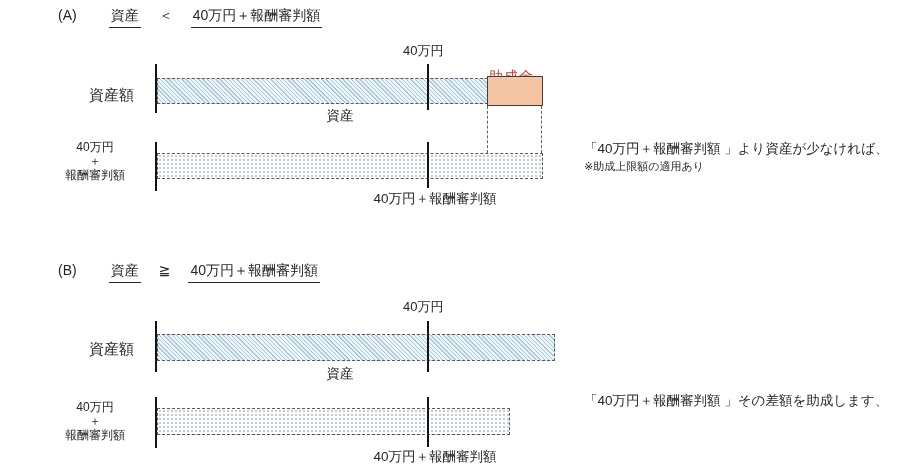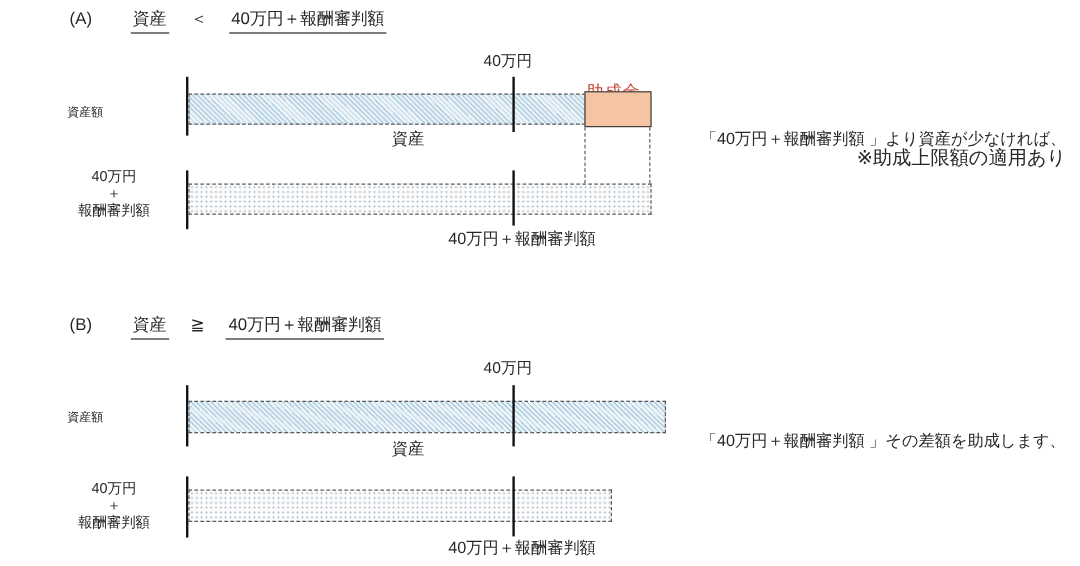--- a/index.html
+++ b/index.html
@@ -28,25 +28,25 @@
   .bar.dots{
     background-color:var(--dot-bg);
     background-image:radial-gradient(var(--dot-color) 0.9px, transparent 1px);
     background-size:4px 4px;
   }
   .subsidy-box{
     box-sizing:border-box; background:var(--subsidy-fill);
     border:1.5px solid var(--subsidy-border); z-index:4;
   }
   .guide{width:0; border-left:1.5px dashed var(--guide-dash);}
-  .row-label{width:78px; text-align:left; font-size:10px; line-height:15px; white-space:nowrap;}
+  .row-label{width:78px; text-align:right; font-size:15px; line-height:15px; white-space:nowrap;}
   .row-label-multi{width:78px; text-align:center; font-size:12px; line-height:14px;}
   .caption{transform:translateX(-50%); font-size:13.5px; white-space:nowrap;}
-  .note{font-size:13.5px; line-height:19px; white-space:nowrap;}
-  .note .foot{font-size:16px; line-height:16px;text-align:right;}
+  .note{font-size:13.5px; line-height:19px; white-space:nowrap;margin-top:33px;}
+  .note .foot{font-size:11px; line-height:16px;}
 </style>
 </head>
 <body>
 
 <div class="canvas">
 
   <div class="abs heading" style="left:58px; top:7px;">
     <span class="tag">(A)</span>
     <span class="u">資産</span>
     <span>＜</span>

